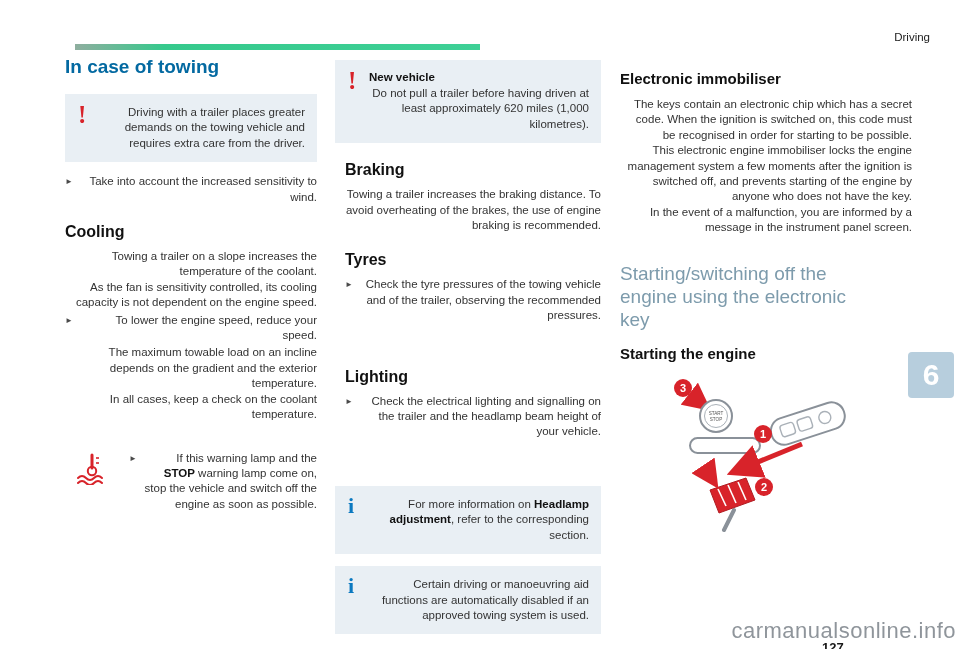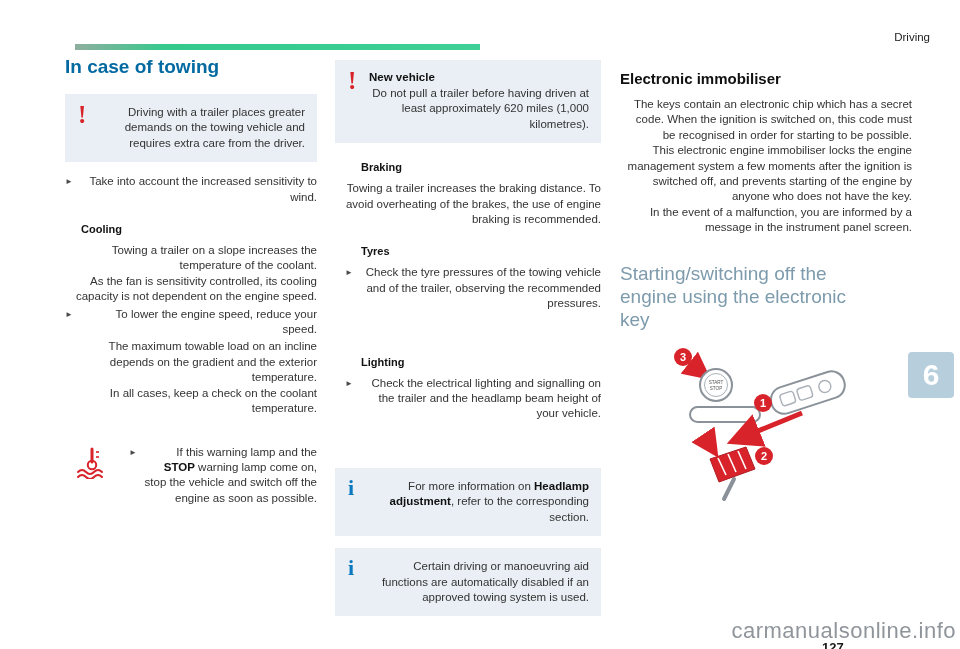--- a/index.html
+++ b/index.html
@@ -12,21 +12,21 @@
     position:absolute;left:75px;top:44px;width:405px;height:6px;
     background:linear-gradient(90deg,#8fae9f 0%,#35c98c 22%,#3ed096 100%);
   }
   .section-label{position:absolute;top:31px;right:30px;font-size:11.5px;color:#222;}
   .col{position:absolute;}
   .col1{left:65px;top:56px;width:252px;}
   .col2{left:335px;top:60px;width:266px;}
   .col3{left:620px;top:56px;width:292px;}
   .pad{padding-left:10px;}
   .title{font-size:19px;font-weight:bold;color:#0369a1;margin:0 0 16px 0;}
-  .sub{font-size:11px;font-weight:bold;color:#111;margin:18px 0 8px 16px;}
+  .sub{font-size:16px;font-weight:bold;color:#111;margin:18px 0 8px 0;}
   .sub3{font-size:15px;font-weight:bold;color:#111;margin:14px 0 10px 0;}
   .body{font-size:11.5px;line-height:15.4px;color:#333;margin:0;text-align:right;}
   .bullet{display:flex;gap:7px;margin:2px 0;}
   .arrow-glyph{flex:0 0 auto;font-size:8px;line-height:15px;color:#4a4a4a;}
   .box{position:relative;background:#e9eff4;padding:11px 12px 11px 34px;margin:0 0 12px 0;}
   .bang{
     position:absolute;left:13px;top:8px;color:#d8232a;font-weight:bold;
     font-size:25px;font-family:"Liberation Serif", serif;line-height:26px;
   }
   .info-glyph{
@@ -135,20 +135,21 @@
     </div>
   </div>
 
   <div class="col col3">
     <div class="sub3">Electronic immobiliser</div>
     <div class="body">The keys contain an electronic chip which has a secret code. When the ignition is switched on, this code must be recognised in order for starting to be possible.</div>
     <div class="body">This electronic engine immobiliser locks the engine management system a few moments after the ignition is switched off, and prevents starting of the engine by anyone who does not have the key.</div>
     <div class="body">In the event of a malfunction, you are informed by a message in the instrument panel screen.</div>
 
     <div class="bluehead wrap">Starting/switching off the engine using the electronic key</div>
+    <div class="sub3">Starting the engine</div>
 
     <div class="illustration">
       <svg width="210" height="170" viewBox="0 0 210 170">
         <defs>
           <marker id="arr" markerWidth="7" markerHeight="7" refX="5" refY="3.5" orient="auto">
             <path d="M0,0 L7,3.5 L0,7 Z" fill="#d8232a"></path>
           </marker>
         </defs>
 
         <circle cx="27" cy="16" r="9" fill="#d8232a"></circle>

